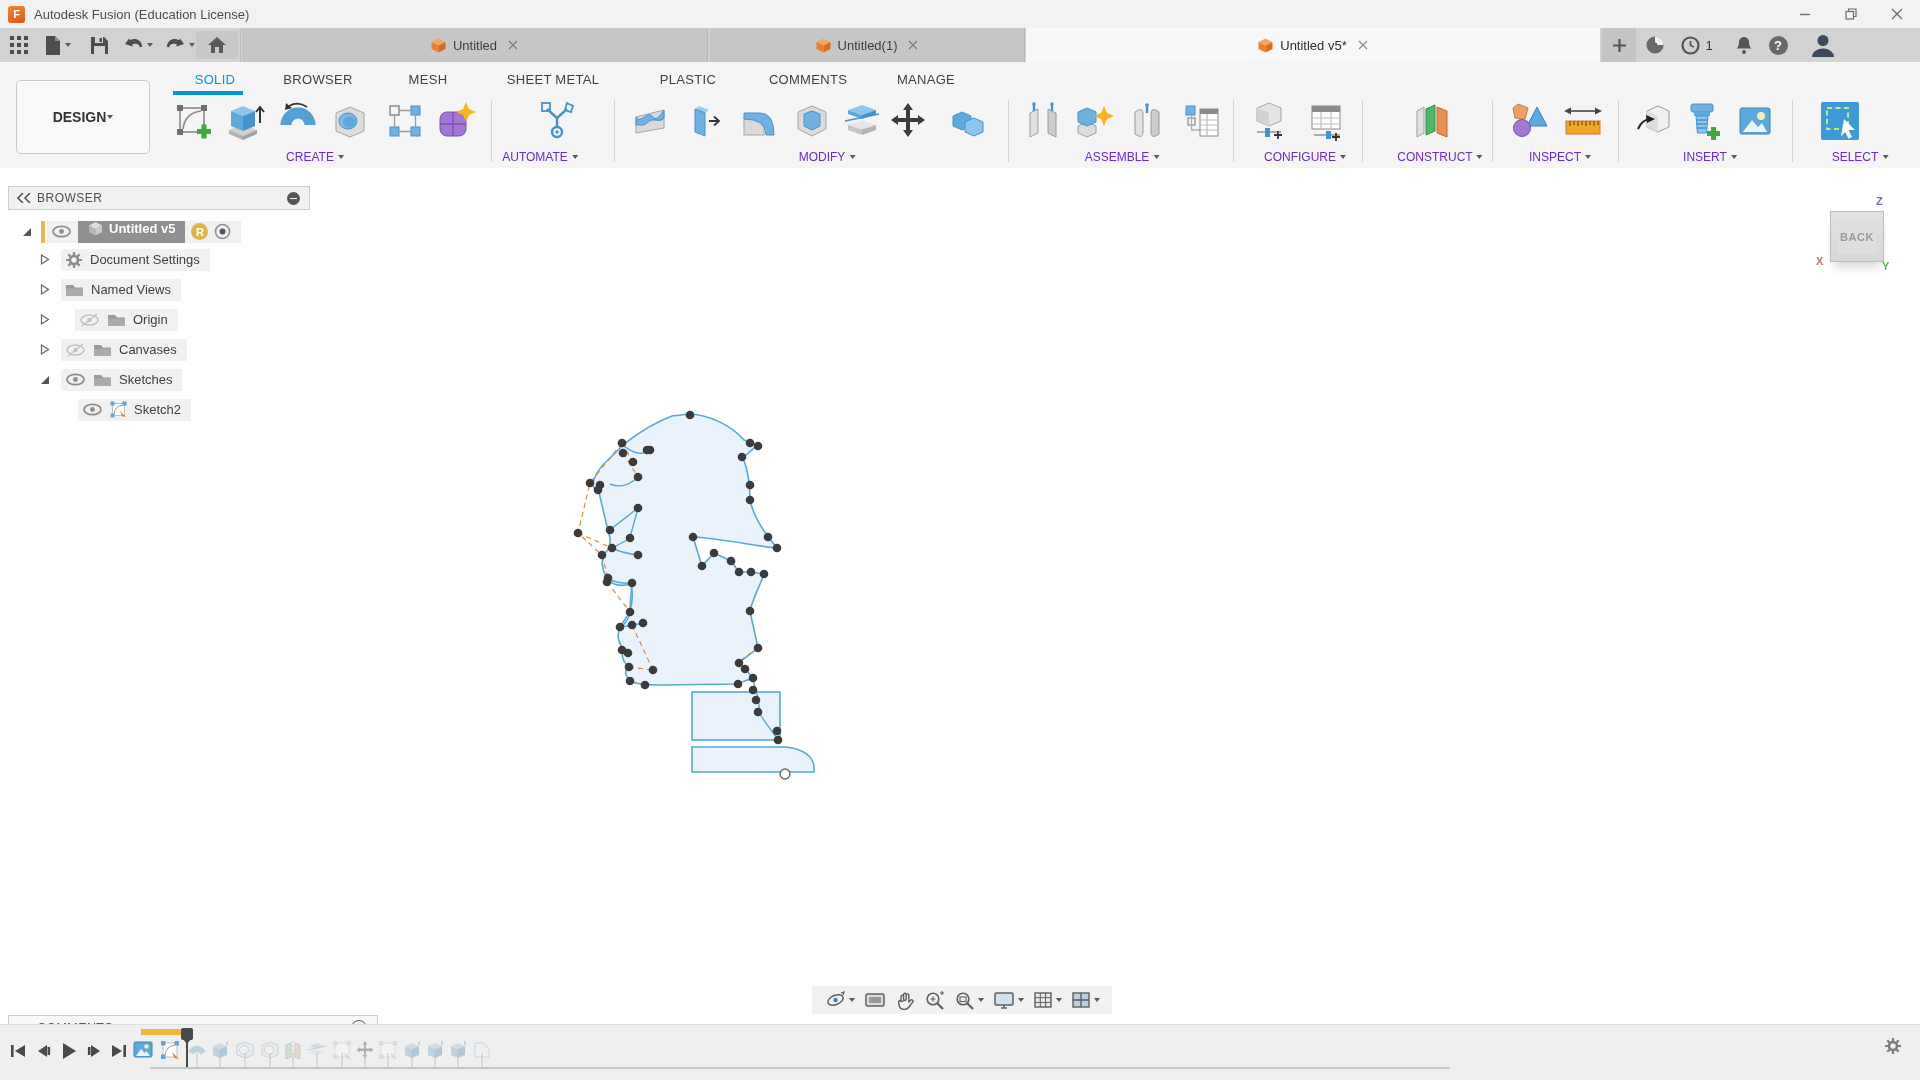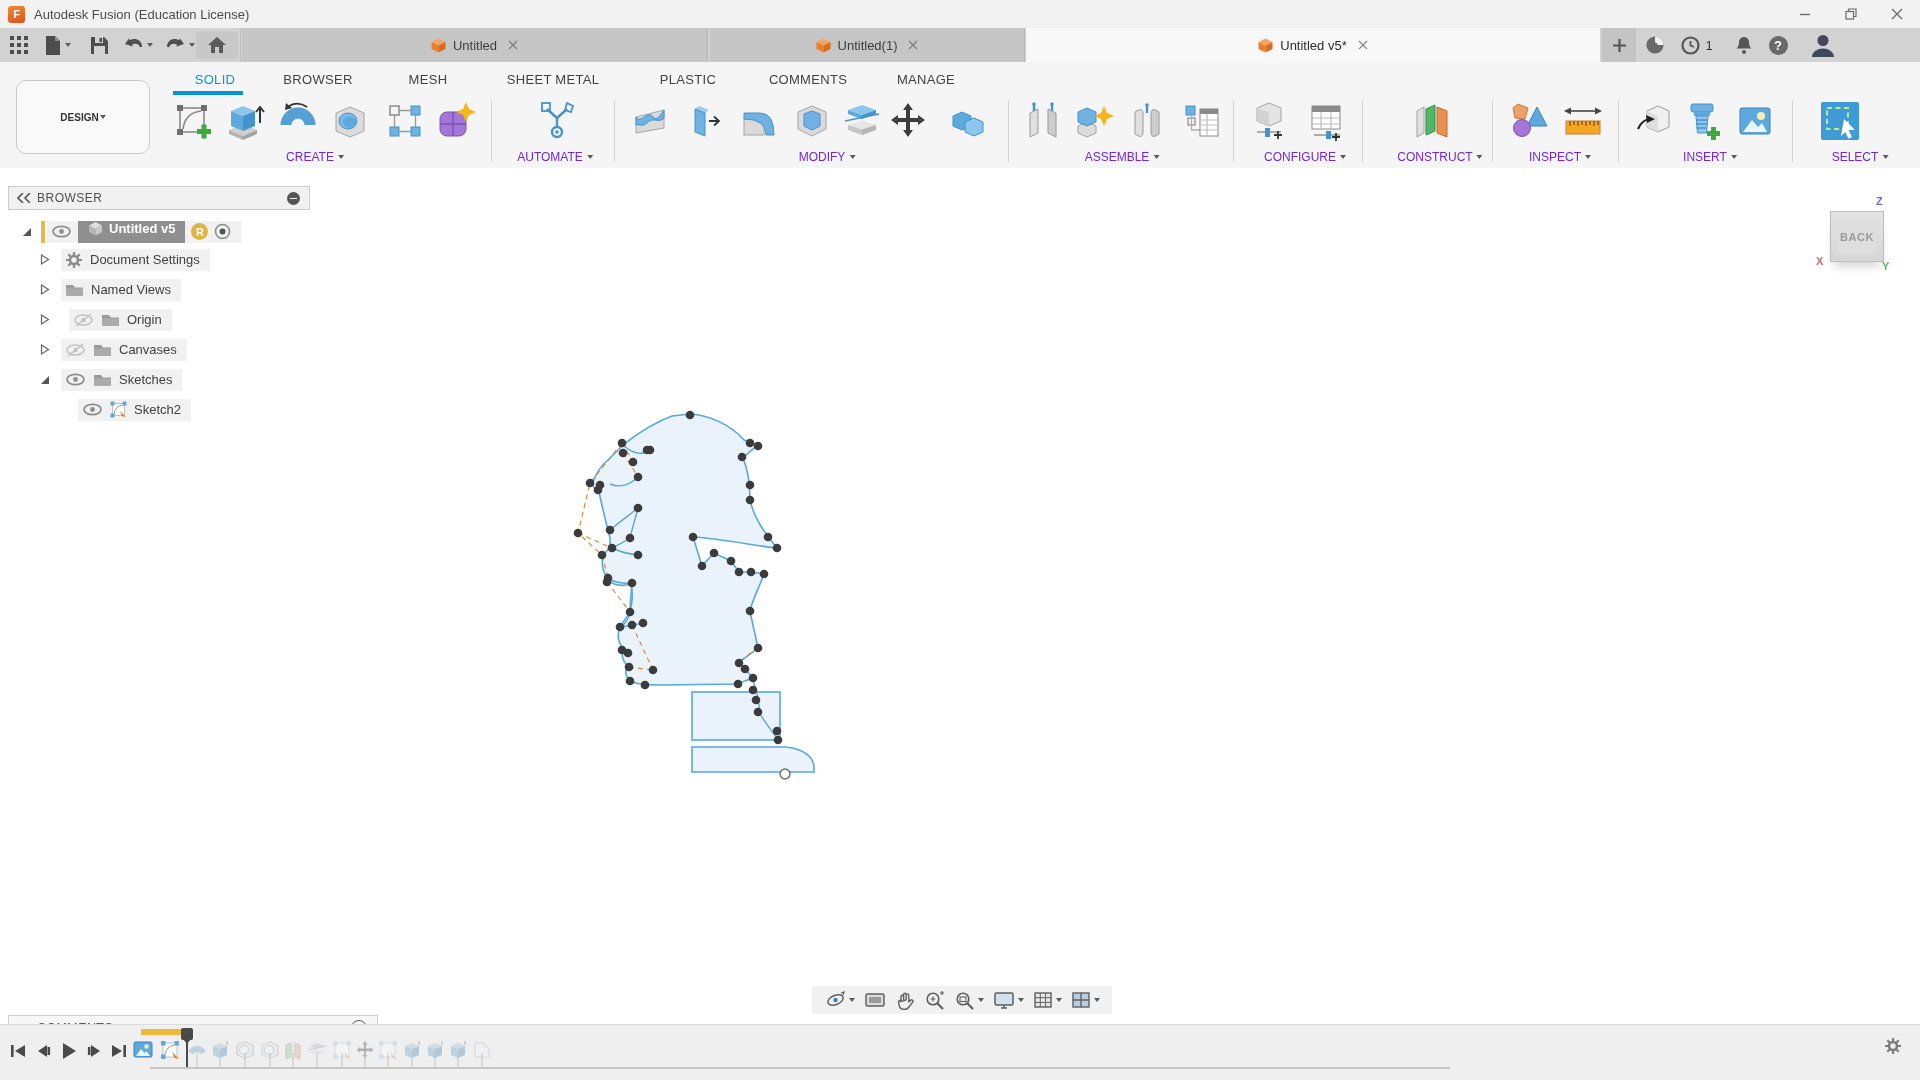--- a/index.html
+++ b/index.html
@@ -16,21 +16,21 @@
   .qbtn{position:absolute;top:3px;height:28px;display:flex;align-items:center;justify-content:center}
   .caret{width:0;height:0;border-left:3.5px solid transparent;border-right:3.5px solid transparent;border-top:4px solid #5a5a5a;display:inline-block}
   .qat-sep{position:absolute;left:240px;top:0;width:1px;height:34px;background:#bdbdbd}
   .doctab{position:absolute;top:0;height:34px;display:flex;align-items:center;justify-content:center;gap:7px;font-size:13px;color:#3d3d3d;background:#c6c6c6;border-right:1px solid #b7b7b7;box-sizing:border-box}
   .doctab.active{background:#f8f8f8;color:#2d2d2d;border-right:none}
   .tabx{margin-left:4px;opacity:.75}
   .topicon{position:absolute;top:0;height:34px;display:flex;align-items:center;justify-content:center}
   .helpdot{width:19px;height:19px;border-radius:50%;background:#696969;color:#fff;font-size:13px;font-weight:bold;display:flex;align-items:center;justify-content:center}
   
   .ribbon{position:absolute;top:62px;left:0;width:1920px;height:106px;background:#f5f5f5;border-bottom:1px solid #d5d5d5}
-  .designbtn{position:absolute;left:16px;top:18px;width:132px;height:72px;background:#f9f9f9;border:1px solid #c9c9c9;border-radius:10px;display:flex;align-items:center;justify-content:center;gap:1px;font-size:10px;font-weight:bold;color:#333}
+  .designbtn{position:absolute;left:16px;top:18px;width:132px;height:72px;background:#f9f9f9;border:1px solid #c9c9c9;border-radius:5px;display:flex;align-items:center;justify-content:center;gap:1px;font-size:14px;font-weight:bold;color:#333}
   .rtab{position:absolute;top:10px;transform:translateX(-50%);font-size:13px;color:#424242;letter-spacing:.3px;white-space:nowrap}
   .rtab.active{color:#0696d7}
   .runderline{position:absolute;left:173px;top:29px;width:70px;height:4px;background:#0696d7}
   .tool{position:absolute;top:36px;width:46px;height:46px;transform:translateX(-50%);display:flex;align-items:center;justify-content:center}
   .rsep{position:absolute;top:38px;width:1px;height:62px;background:#d2d2d2}
   .glabel{position:absolute;top:88px;transform:translateX(-50%);font-size:12px;color:#6d28d9;display:flex;align-items:center;gap:4px;white-space:nowrap}
   
   .viewport{position:absolute;top:168px;left:0;width:1920px;height:856px;background:#fff}
   
   .bheader{position:absolute;left:8px;top:18px;width:302px;height:24px;background:#f1f1f1;border:1px solid #ccc;box-sizing:border-box;display:flex;align-items:center;font-size:12px;color:#4e4e4e;letter-spacing:.5px}
@@ -463,21 +463,21 @@
         <rect x="3" y="3" width="38" height="38" rx="2" fill="#3f9bd8"></rect>
         <rect x="9" y="9" width="21" height="21" fill="none" stroke="#b9f07e" stroke-width="2" stroke-dasharray="5 3.5"></rect>
         <path d="M26 20 l11 11 h-6.5 l3.5 7 -3.5 1.7 -3.3 -6.8 -4.2 4.4 z" fill="#fff"></path>
       </svg>
     </div>
 
   <div class="glabel" style="left:315px">
       <span>CREATE</span>
       <span class="caret"></span>
     </div>
-  <div class="glabel" style="left:555px">
+  <div class="glabel" style="left:540px">
       <span>AUTOMATE</span>
       <span class="caret"></span>
     </div>
   <div class="glabel" style="left:827px">
       <span>MODIFY</span>
       <span class="caret"></span>
     </div>
   <div class="glabel" style="left:1122px">
       <span>ASSEMBLE</span>
       <span class="caret"></span>
@@ -565,21 +565,21 @@
           <path d="M1 6.5 H18 V14 H1 Z" fill="#ababab"></path>
         </svg>
       <span>Named Views</span>
     </div>
   </div>
 
   <div class="brow" style="left:38px;top:140px">
     <svg width="13" height="13">
         <path d="M3.5 2 L10.5 6.5 L3.5 11 Z" fill="#fdfdfd" stroke="#666" stroke-width="1.2"></path>
       </svg>
-    <div class="rowbg" style="margin-left:18px">
+    <div class="rowbg" style="margin-left:24px">
       <svg width="21" height="14" opacity="0.55">
           <ellipse cx="10.5" cy="7" rx="8.5" ry="5" fill="none" stroke="#9d9d9d" stroke-width="1.6"></ellipse>
           <circle cx="10.5" cy="7" r="2.2" fill="#9d9d9d"></circle>
           <path d="M3 13 L18 1" stroke="#9d9d9d" stroke-width="1.6"></path>
         </svg>
       <svg width="19" height="15">
           <path d="M1 3 H8 L10 5.5 H18 V14 H1 Z" fill="#9b9b9b"></path>
           <path d="M1 6.5 H18 V14 H1 Z" fill="#ababab"></path>
         </svg>
       <span>Origin</span>

